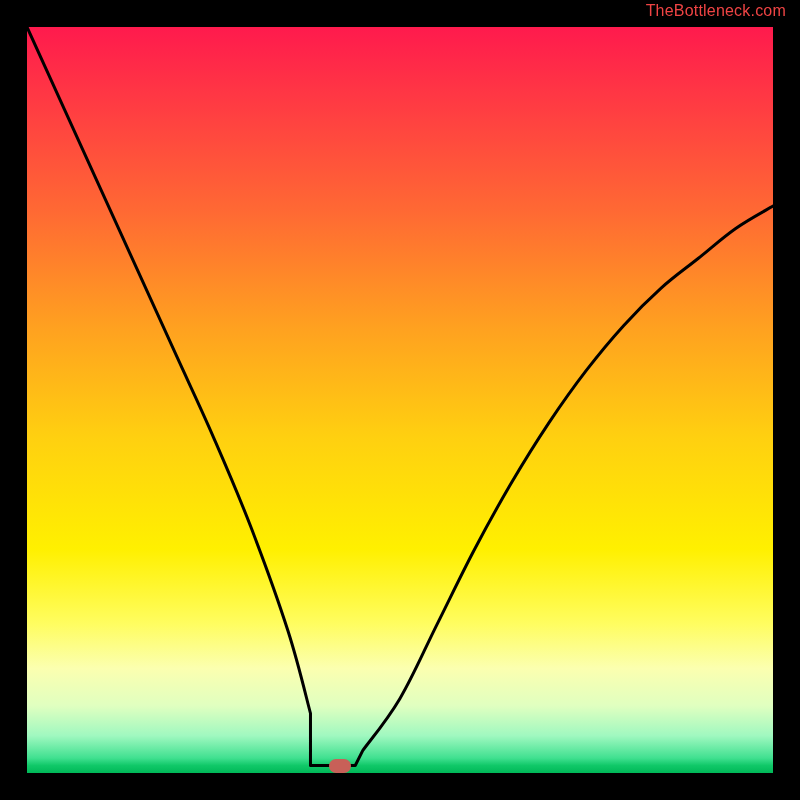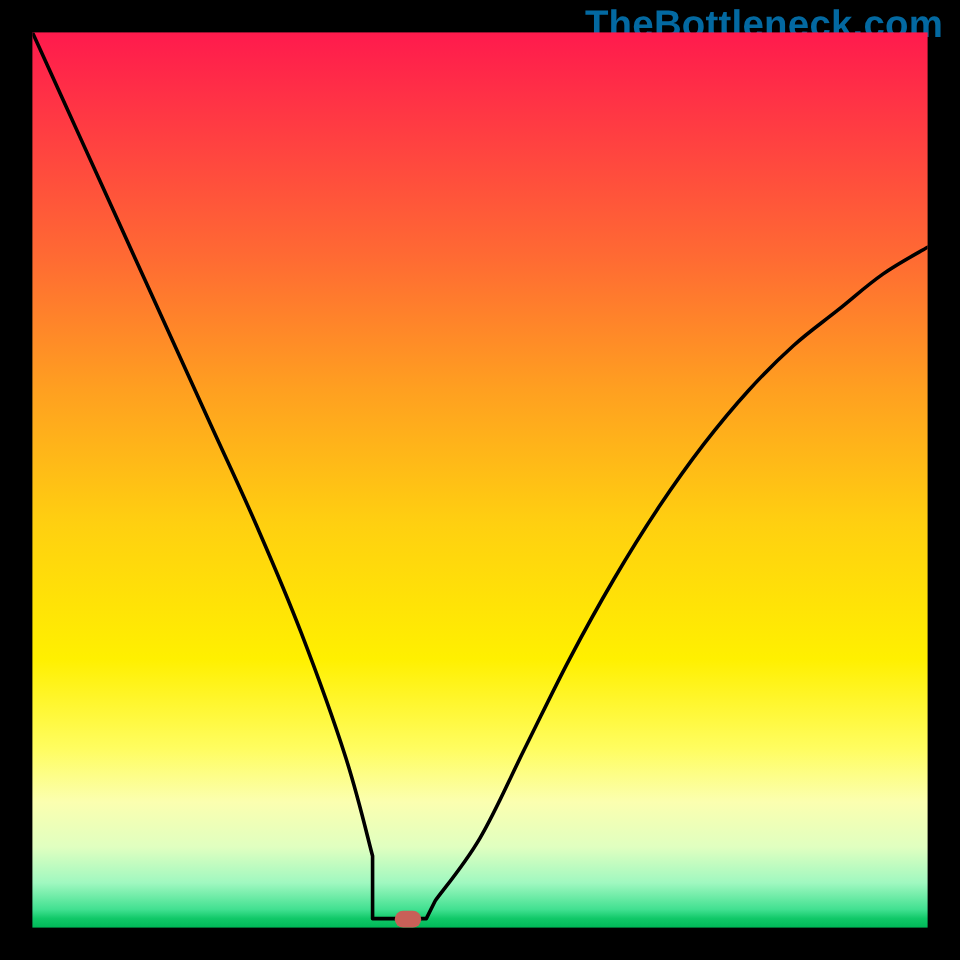--- a/index.html
+++ b/index.html
@@ -38,23 +38,23 @@
       #a0f8c0 95%,
       #40e090 98%,
       #10c868 99%,
       #00b858 100%
     );
   }
   .watermark {
     position: absolute;
     top: 2px;
     right: 14px;
-    color: #0369a1;
-    font-size: 32px;
-    font-weight: 700;
+    color: #ef4444;
+    font-size: 16px;
+    font-weight: 400;
     letter-spacing: 0.2px;
   }
   svg.curve {
     position: absolute;
     left: 0;
     top: 0;
     width: 746px;
     height: 746px;
   }
   .marker {

